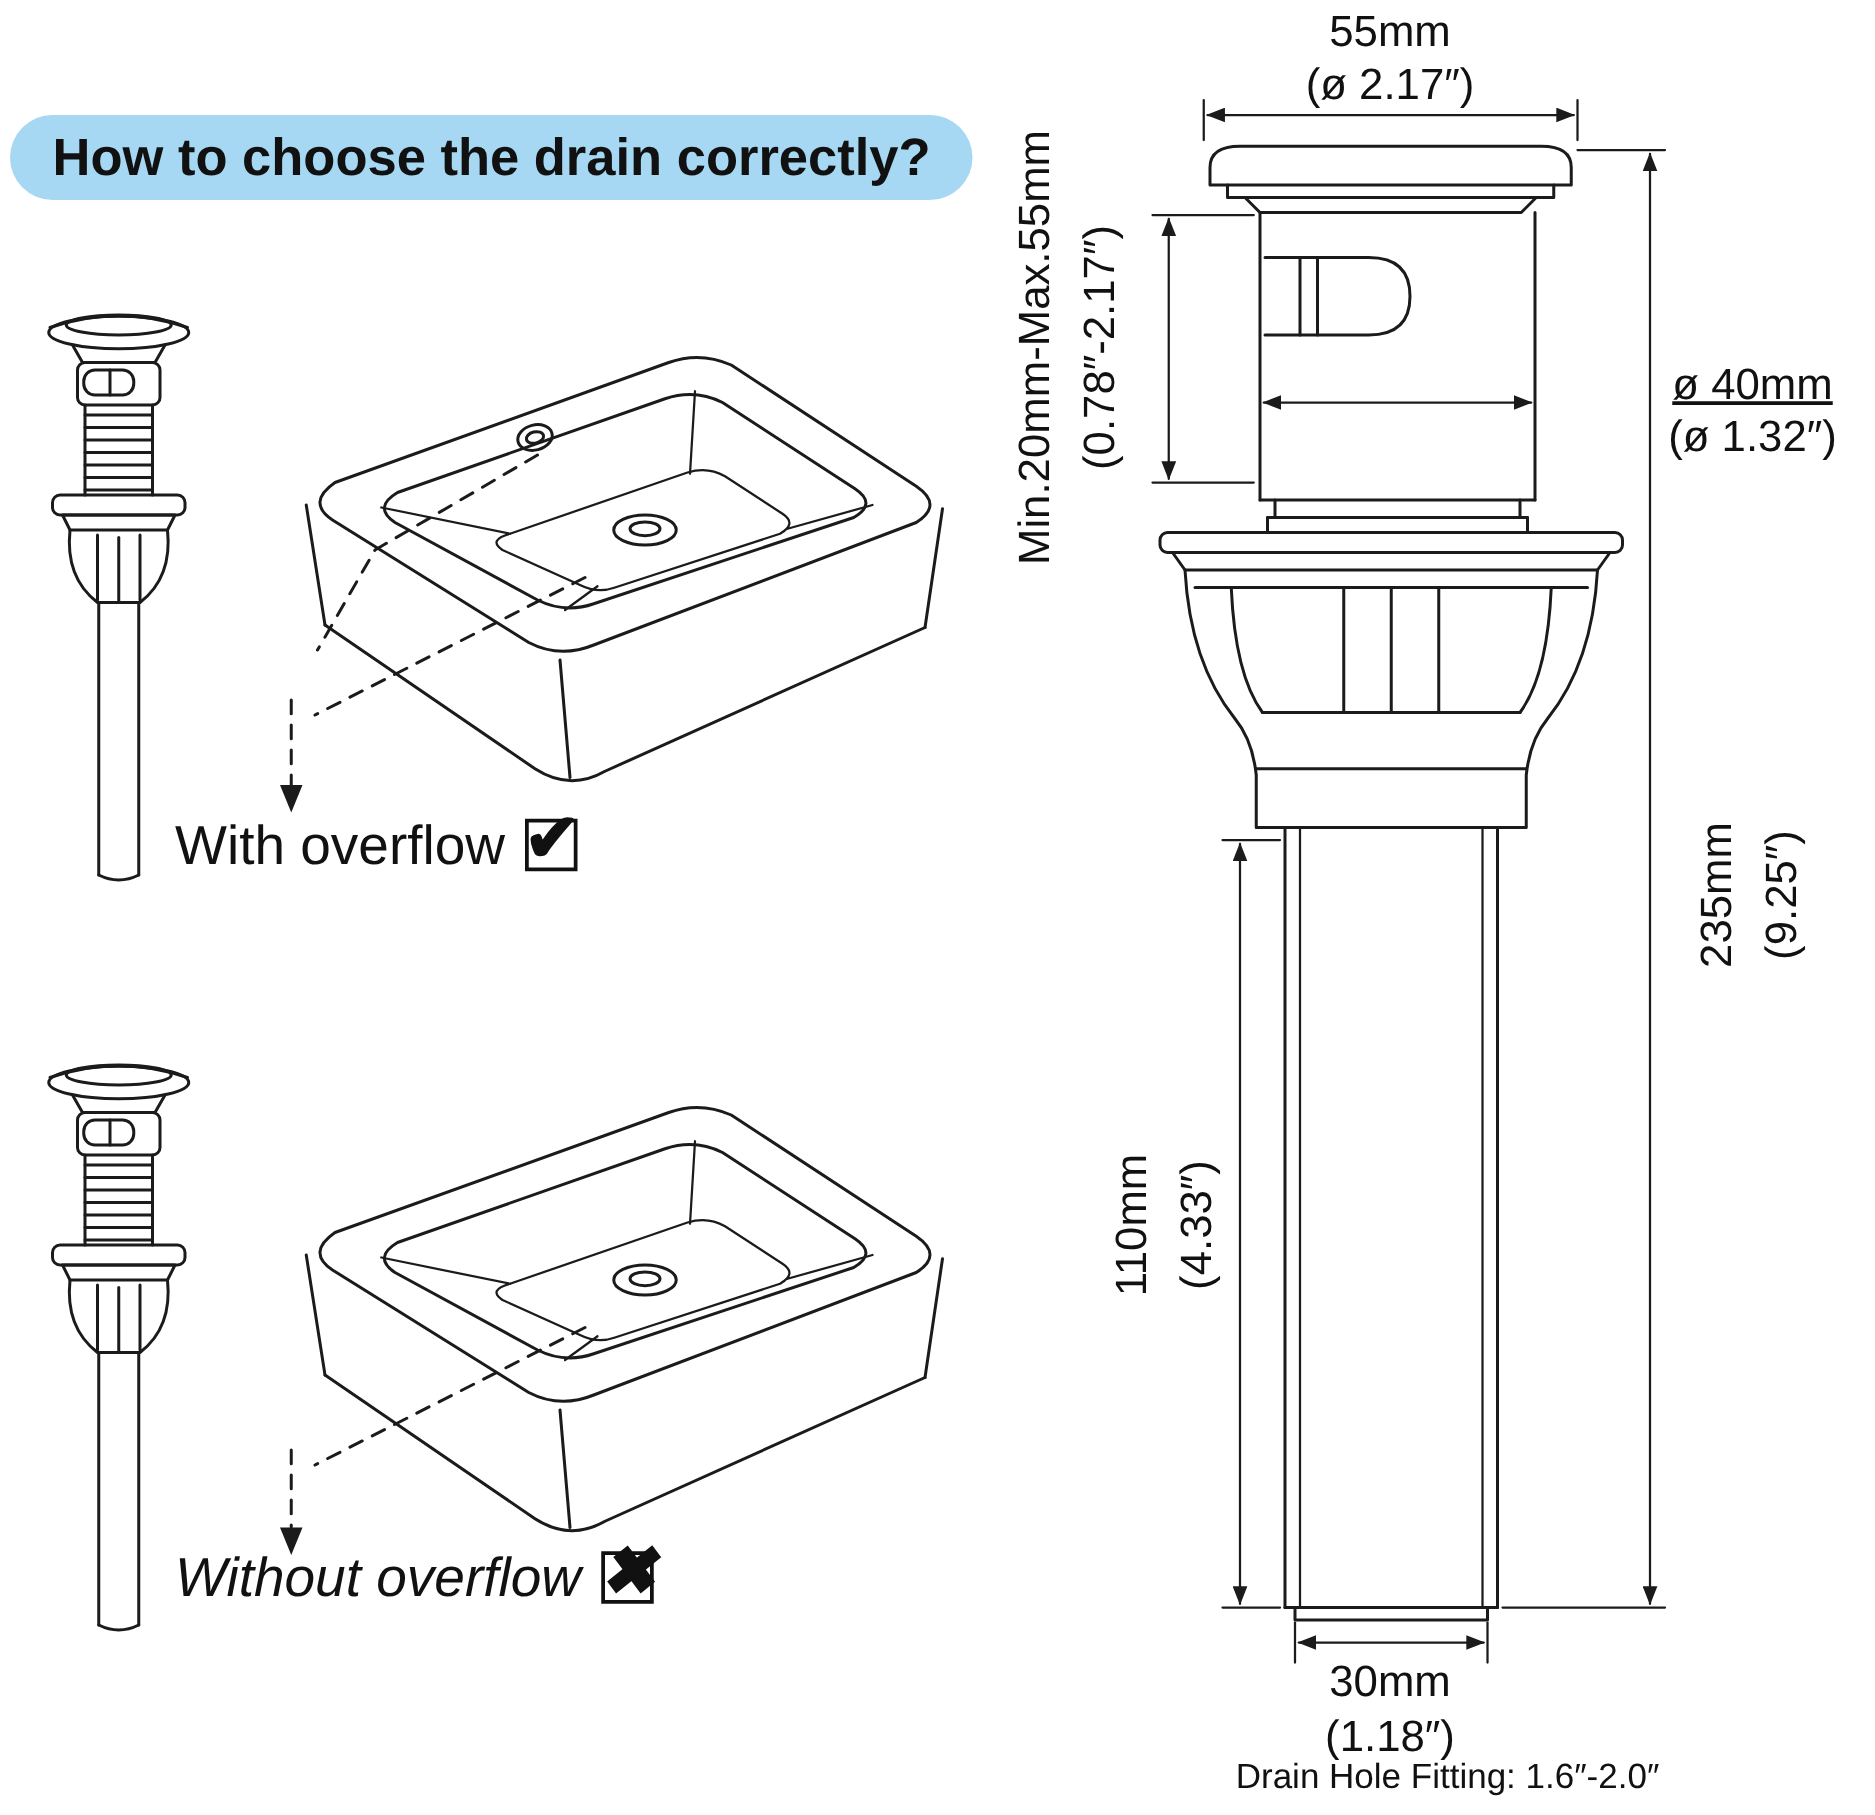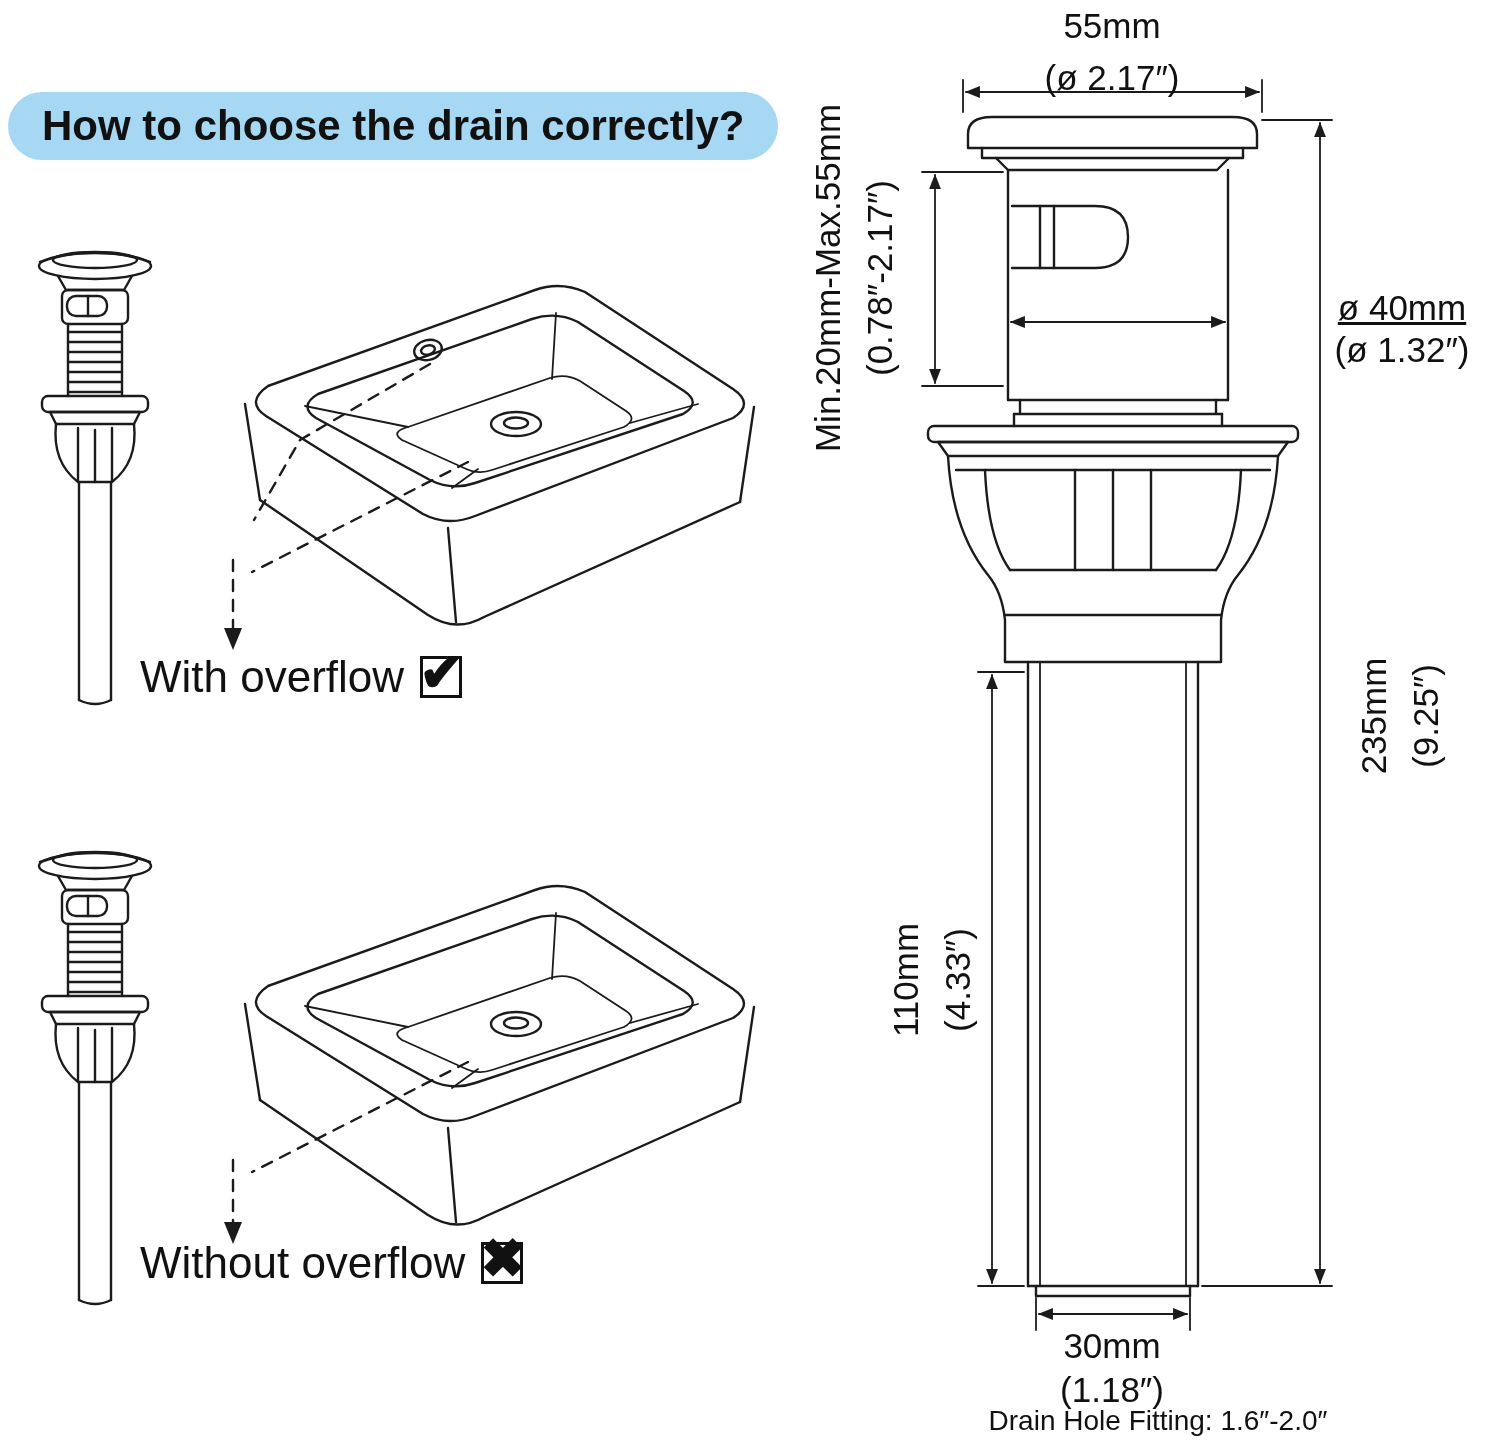--- a/index.html
+++ b/index.html
@@ -182,26 +182,26 @@
     <line x1="1039" y1="1314" x2="1187" y2="1314" marker-start="url(#ah)" marker-end="url(#ah)"></line>
   </g>
 </svg>
 
 <div class="title" style="left: 8px; top: 92px; background: rgb(166, 216, 243);">How to choose the drain correctly?</div>
 
 <div class="option" style="left:140px; top:652px;">
   <span>With overflow</span><span class="mark"><span class="glyph">✔</span></span>
 </div>
 
-<div class="option" style="left:140px; top:1238px;">
+<div class="option" style="left:140px; top:1238px;font-style:italic;">
   <span>Without overflow</span><span class="mark"><span class="glyph">✖</span></span>
 </div>
 
 <div class="dim" style="left:1112px; top:26px;">55mm</div>
-<div class="dim" style="left:1112px; top:68px;margin-top:10px;">(ø 2.17″)</div>
+<div class="dim" style="left:1112px; top:68px;">(ø 2.17″)</div>
 
 <div class="dim rot" style="left:828px; top:278px;">Min.20mm-Max.55mm</div>
 <div class="dim rot" style="left:880px; top:278px;">(0.78″-2.17″)</div>
 
 <div class="dim" style="left:1402px; top:308px;text-decoration:underline;">ø 40mm</div>
 <div class="dim" style="left:1402px; top:350px;">(ø 1.32″)</div>
 
 <div class="dim rot" style="left:1374px; top:716px;">235mm</div>
 <div class="dim rot" style="left:1426px; top:716px;">(9.25″)</div>
 

